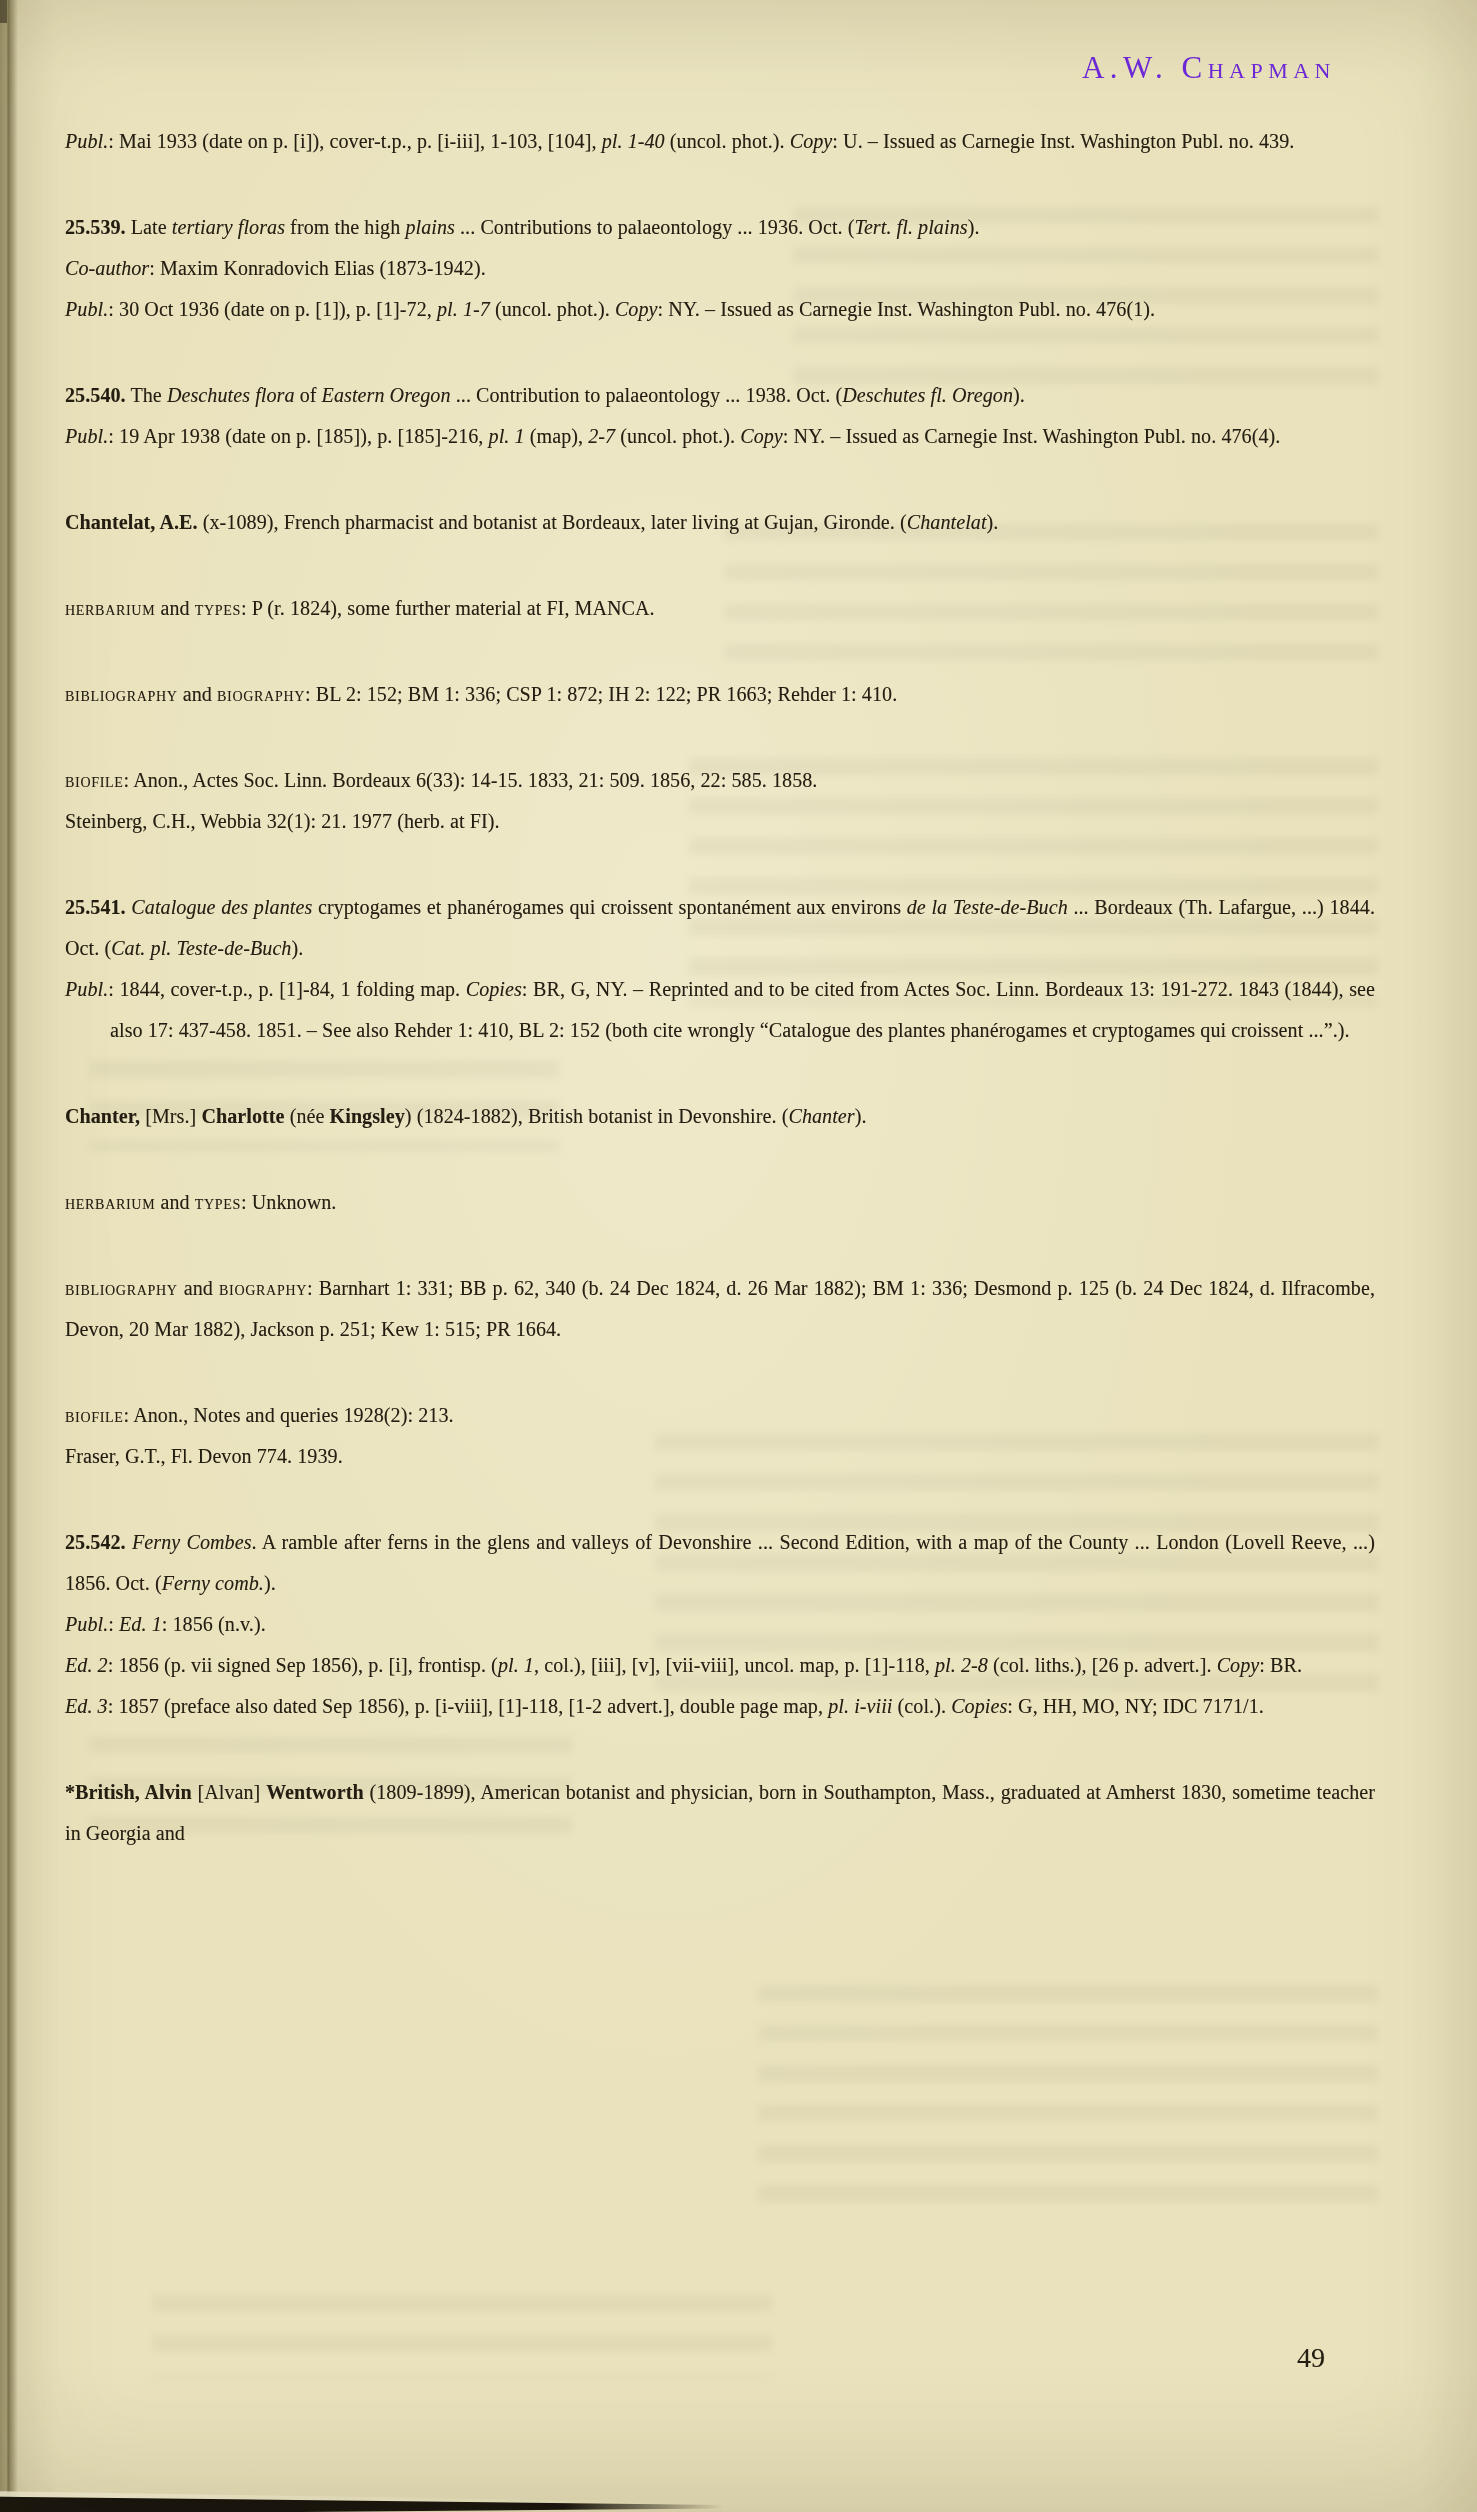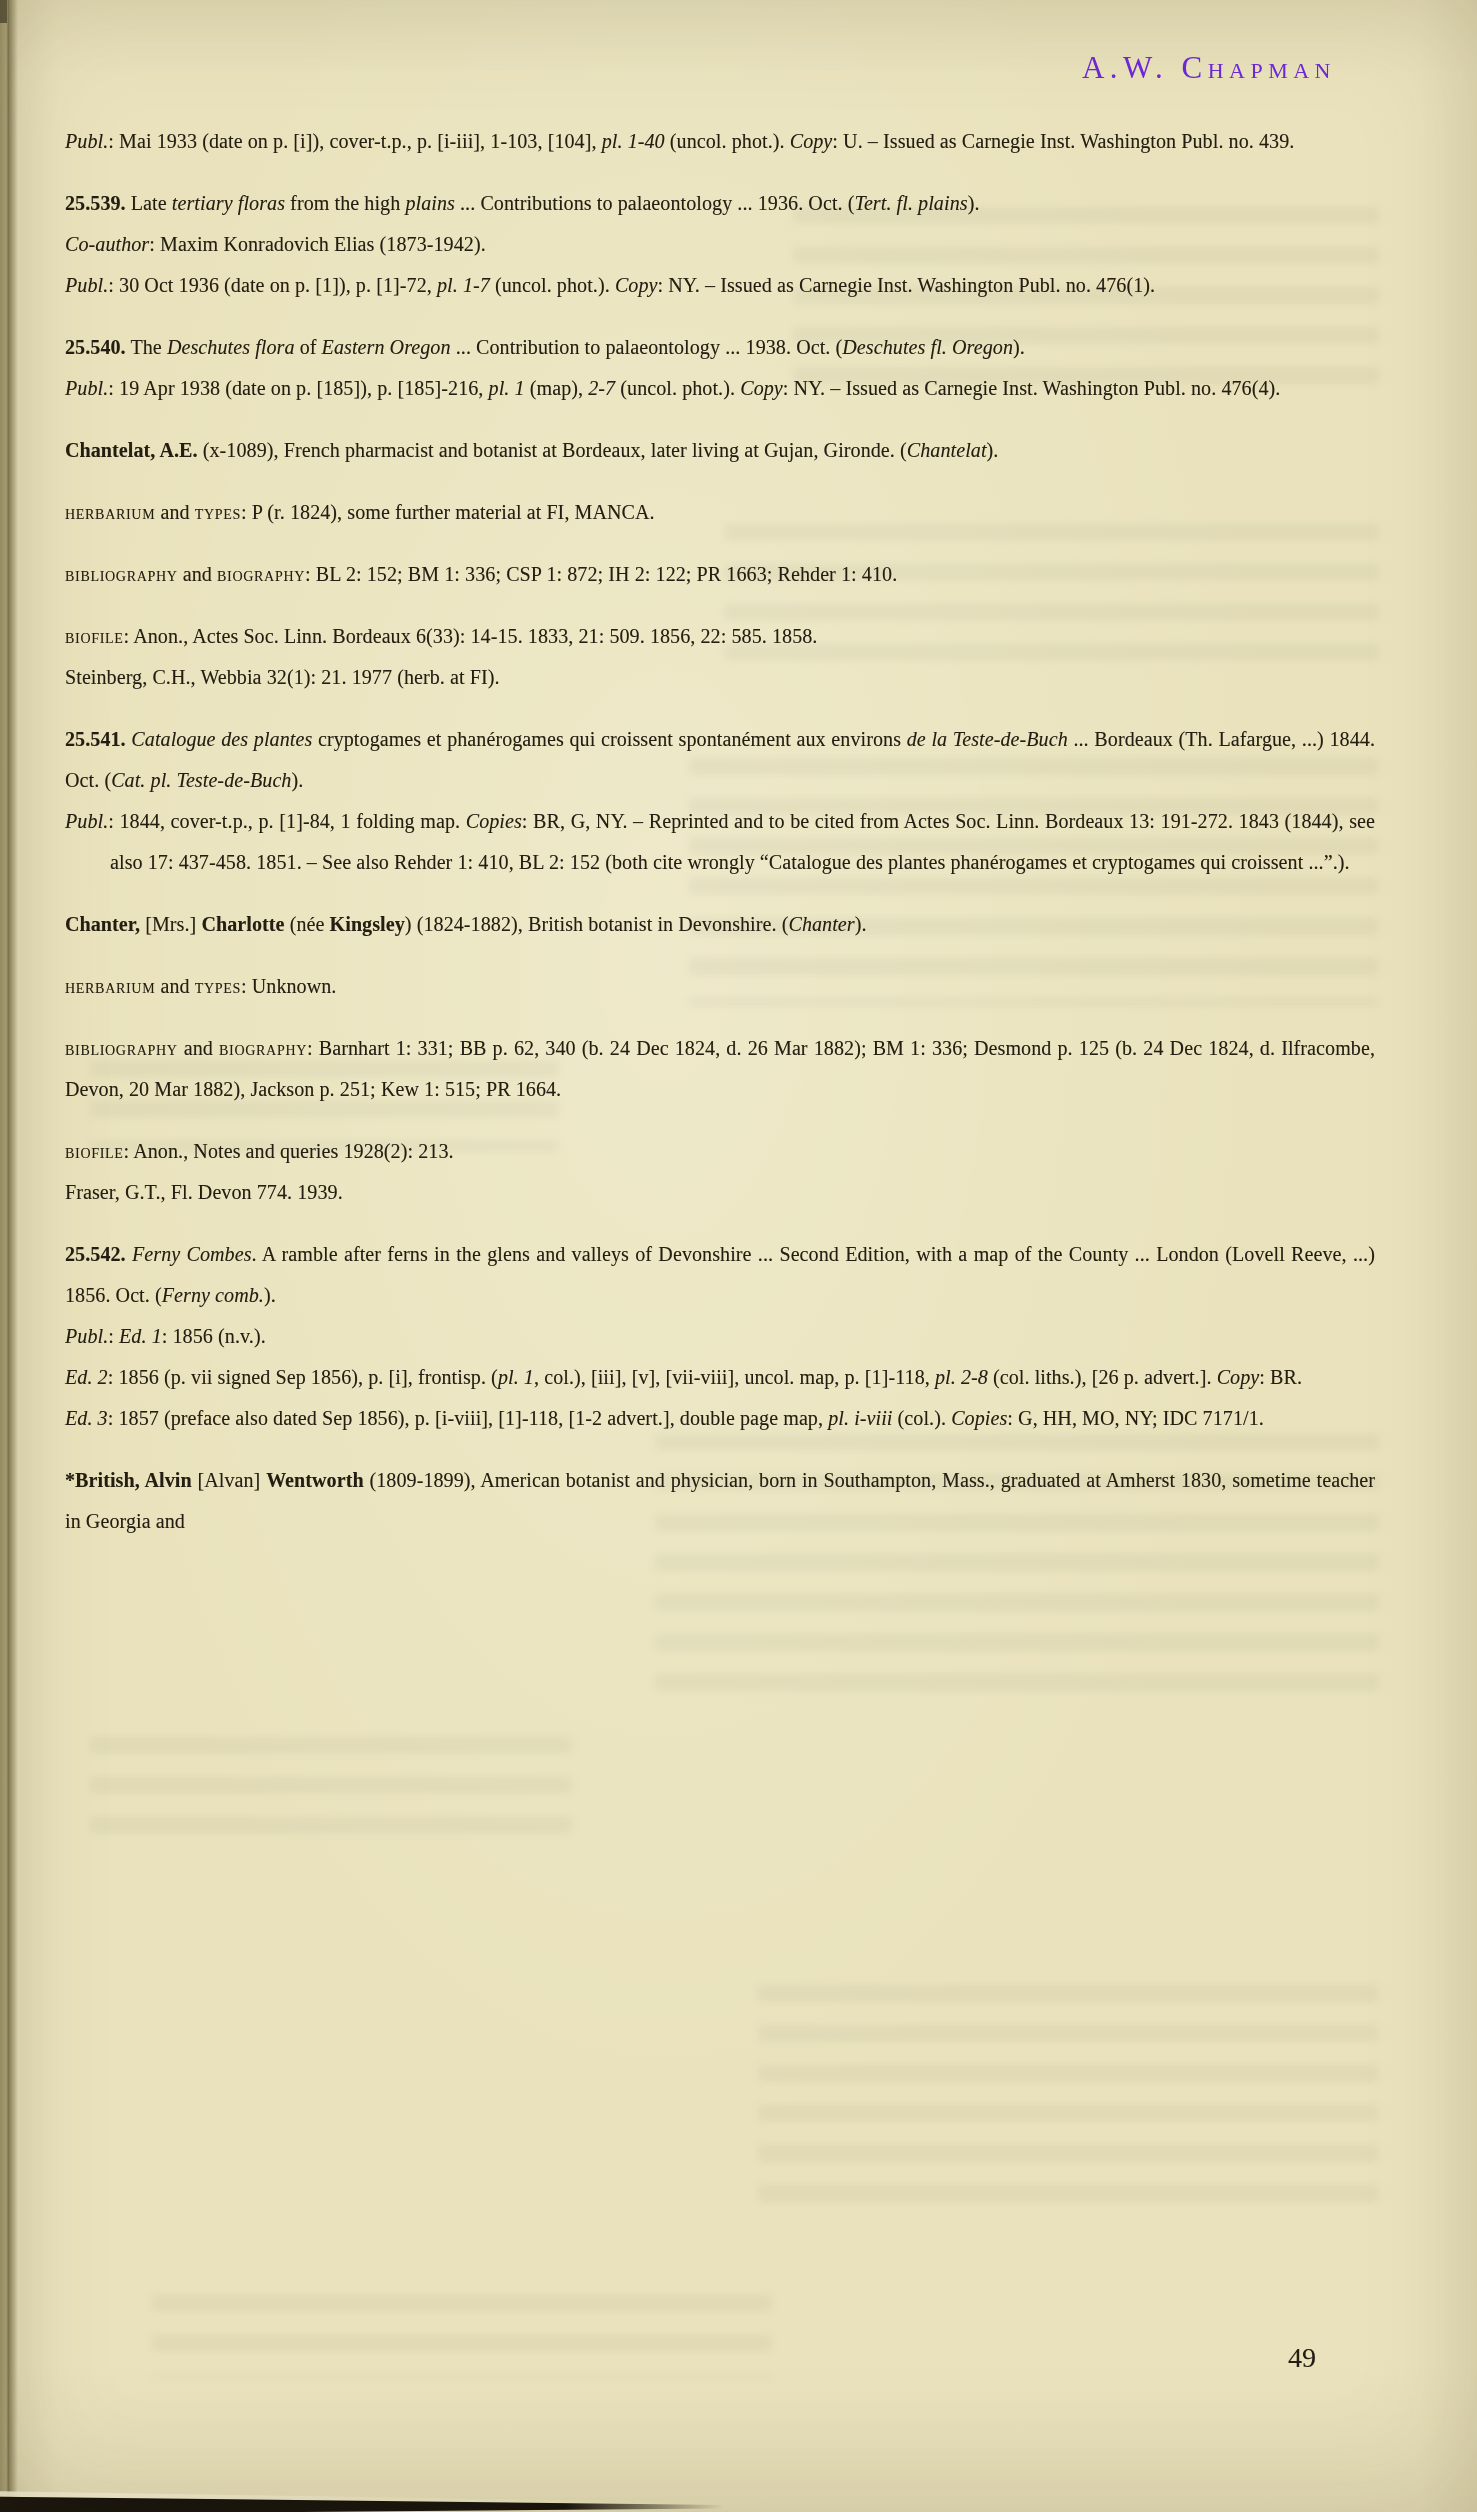--- a/index.html
+++ b/index.html
@@ -54,29 +54,29 @@
     line-height: 41px;
     letter-spacing: 0.1px;
     text-shadow: 0.2px 0.2px 0 rgba(36,30,18,0.35);
   }
   .para {
     margin: 0;
     text-align: justify;
     text-align-last: left;
     hyphens: none;
   }
-  .para.gap { margin-top: 21px; }
+  .para.gap { margin-top: 45px; }
   .para.hang { padding-left: 45px; text-indent: -45px; }
   .r-n { font-style: normal; }
   .r-i { font-style: italic; }
   .r-b { font-weight: bold; }
   .r-sc { font-variant: small-caps; letter-spacing: 0.7px; }
   .page-number {
     position: absolute;
-    top: 2342px; right: 161px;
+    top: 2342px; right: 152px;
     font-size: 28px;
     text-shadow: 0.2px 0.2px 0 rgba(36,30,18,0.35);
   }
   .vignette {
     position: absolute; inset: 0;
     box-shadow: inset 0 0 117px rgba(92,82,42,0.15);
     pointer-events: none;
   }
 </style>
 </head>

